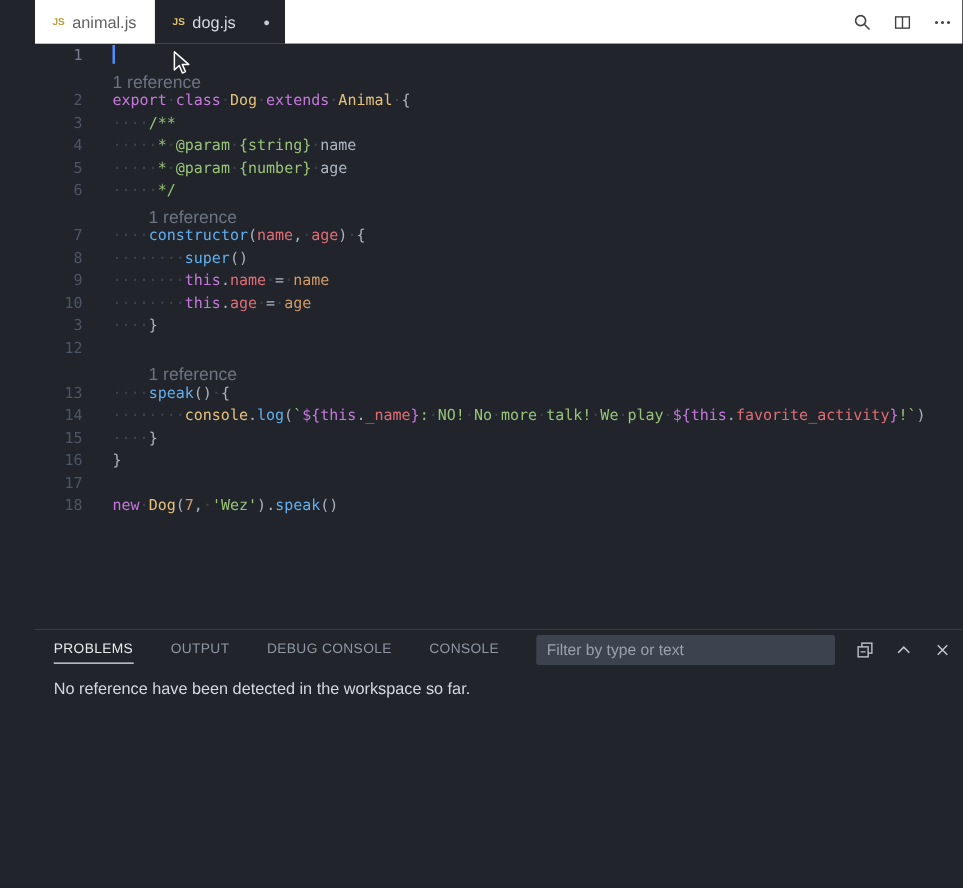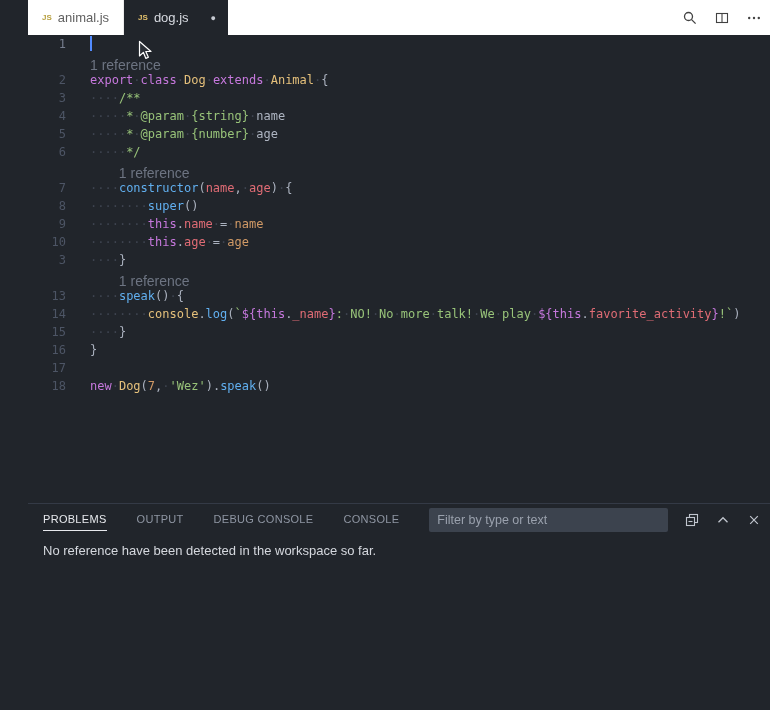--- a/index.html
+++ b/index.html
@@ -97,20 +97,21 @@
         <div class="ed-row"><div class="gutter">3</div><div class="content"><span style="color: rgb(62, 68, 80);">····</span><span style="color: rgb(152, 195, 121);">/**</span></div></div>
         <div class="ed-row"><div class="gutter">4</div><div class="content"><span style="color: rgb(62, 68, 80);">·····</span><span style="color: rgb(152, 195, 121);">*</span><span style="color: rgb(62, 68, 80);">·</span><span style="color: rgb(152, 195, 121);">@param</span><span style="color: rgb(62, 68, 80);">·</span><span style="color: rgb(152, 195, 121);">{string}</span><span style="color: rgb(62, 68, 80);">·</span><span style="color: rgb(174, 181, 194);">name</span></div></div>
         <div class="ed-row"><div class="gutter">5</div><div class="content"><span style="color: rgb(62, 68, 80);">·····</span><span style="color: rgb(152, 195, 121);">*</span><span style="color: rgb(62, 68, 80);">·</span><span style="color: rgb(152, 195, 121);">@param</span><span style="color: rgb(62, 68, 80);">·</span><span style="color: rgb(152, 195, 121);">{number}</span><span style="color: rgb(62, 68, 80);">·</span><span style="color: rgb(174, 181, 194);">age</span></div></div>
         <div class="ed-row"><div class="gutter">6</div><div class="content"><span style="color: rgb(62, 68, 80);">·····</span><span style="color: rgb(152, 195, 121);">*/</span></div></div>
         <div class="ed-row"><div class="gutter"></div><div class="content"><span class="lens" style="margin-left: 28.8px;">1 reference</span></div></div>
         <div class="ed-row"><div class="gutter">7</div><div class="content"><span style="color: rgb(62, 68, 80);">····</span><span style="color: rgb(97, 175, 239);">constructor</span><span style="color: rgb(171, 178, 191);">(</span><span style="color: rgb(224, 108, 117);">name</span><span style="color: rgb(171, 178, 191);">,</span><span style="color: rgb(62, 68, 80);">·</span><span style="color: rgb(224, 108, 117);">age</span><span style="color: rgb(171, 178, 191);">)</span><span style="color: rgb(62, 68, 80);">·</span><span style="color: rgb(171, 178, 191);">{</span></div></div>
         <div class="ed-row"><div class="gutter">8</div><div class="content"><span style="color: rgb(62, 68, 80);">········</span><span style="color: rgb(97, 175, 239);">super</span><span style="color: rgb(171, 178, 191);">()</span></div></div>
         <div class="ed-row"><div class="gutter">9</div><div class="content"><span style="color: rgb(62, 68, 80);">········</span><span style="color: rgb(198, 120, 221);">this</span><span style="color: rgb(171, 178, 191);">.</span><span style="color: rgb(224, 108, 117);">name</span><span style="color: rgb(62, 68, 80);">·</span><span style="color: rgb(171, 178, 191);">=</span><span style="color: rgb(62, 68, 80);">·</span><span style="color: rgb(209, 154, 102);">name</span></div></div>
         <div class="ed-row"><div class="gutter">10</div><div class="content"><span style="color: rgb(62, 68, 80);">········</span><span style="color: rgb(198, 120, 221);">this</span><span style="color: rgb(171, 178, 191);">.</span><span style="color: rgb(224, 108, 117);">age</span><span style="color: rgb(62, 68, 80);">·</span><span style="color: rgb(171, 178, 191);">=</span><span style="color: rgb(62, 68, 80);">·</span><span style="color: rgb(209, 154, 102);">age</span></div></div>
         <div class="ed-row"><div class="gutter">3</div><div class="content"><span style="color: rgb(62, 68, 80);">····</span><span style="color: rgb(171, 178, 191);">}</span></div></div>
+        <div class="ed-row"><div class="gutter">12</div><div class="content"></div></div>
         <div class="ed-row"><div class="gutter"></div><div class="content"><span class="lens" style="margin-left: 28.8px;">1 reference</span></div></div>
         <div class="ed-row"><div class="gutter">13</div><div class="content"><span style="color: rgb(62, 68, 80);">····</span><span style="color: rgb(97, 175, 239);">speak</span><span style="color: rgb(171, 178, 191);">()</span><span style="color: rgb(62, 68, 80);">·</span><span style="color: rgb(171, 178, 191);">{</span></div></div>
         <div class="ed-row"><div class="gutter">14</div><div class="content"><span style="color: rgb(62, 68, 80);">········</span><span style="color: rgb(229, 192, 123);">console</span><span style="color: rgb(171, 178, 191);">.</span><span style="color: rgb(97, 175, 239);">log</span><span style="color: rgb(171, 178, 191);">(</span><span style="color: rgb(152, 195, 121);">`</span><span style="color: rgb(198, 120, 221);">${</span><span style="color: rgb(198, 120, 221);">this</span><span style="color: rgb(171, 178, 191);">.</span><span style="color: rgb(224, 108, 117);">_name</span><span style="color: rgb(198, 120, 221);">}</span><span style="color: rgb(152, 195, 121);">:</span><span style="color: rgb(62, 68, 80);">·</span><span style="color: rgb(152, 195, 121);">NO!</span><span style="color: rgb(62, 68, 80);">·</span><span style="color: rgb(152, 195, 121);">No</span><span style="color: rgb(62, 68, 80);">·</span><span style="color: rgb(152, 195, 121);">more</span><span style="color: rgb(62, 68, 80);">·</span><span style="color: rgb(152, 195, 121);">talk!</span><span style="color: rgb(62, 68, 80);">·</span><span style="color: rgb(152, 195, 121);">We</span><span style="color: rgb(62, 68, 80);">·</span><span style="color: rgb(152, 195, 121);">play</span><span style="color: rgb(62, 68, 80);">·</span><span style="color: rgb(198, 120, 221);">${</span><span style="color: rgb(198, 120, 221);">this</span><span style="color: rgb(171, 178, 191);">.</span><span style="color: rgb(224, 108, 117);">favorite_activity</span><span style="color: rgb(198, 120, 221);">}</span><span style="color: rgb(152, 195, 121);">!</span><span style="color: rgb(152, 195, 121);">`</span><span style="color: rgb(171, 178, 191);">)</span></div></div>
         <div class="ed-row"><div class="gutter">15</div><div class="content"><span style="color: rgb(62, 68, 80);">····</span><span style="color: rgb(171, 178, 191);">}</span></div></div>
         <div class="ed-row"><div class="gutter">16</div><div class="content"><span style="color: rgb(171, 178, 191);">}</span></div></div>
         <div class="ed-row"><div class="gutter">17</div><div class="content"></div></div>
         <div class="ed-row"><div class="gutter">18</div><div class="content"><span style="color: rgb(198, 120, 221);">new</span><span style="color: rgb(62, 68, 80);">·</span><span style="color: rgb(229, 192, 123);">Dog</span><span style="color: rgb(171, 178, 191);">(</span><span style="color: rgb(209, 154, 102);">7</span><span style="color: rgb(171, 178, 191);">,</span><span style="color: rgb(62, 68, 80);">·</span><span style="color: rgb(152, 195, 121);">'Wez'</span><span style="color: rgb(171, 178, 191);">)</span><span style="color: rgb(171, 178, 191);">.</span><span style="color: rgb(97, 175, 239);">speak</span><span style="color: rgb(171, 178, 191);">()</span></div></div>
       </div>
     <svg class="mouse-cursor" width="15" height="21" viewBox="0 0 15 21">
       <polygon points="1.5,1.5 1.5,16 5.4,12.4 7.9,18.4 10.4,17.3 7.8,11.5 13,11.5" fill="#2b2f36" stroke="#ffffff" stroke-width="1.2" stroke-linejoin="round"></polygon>

